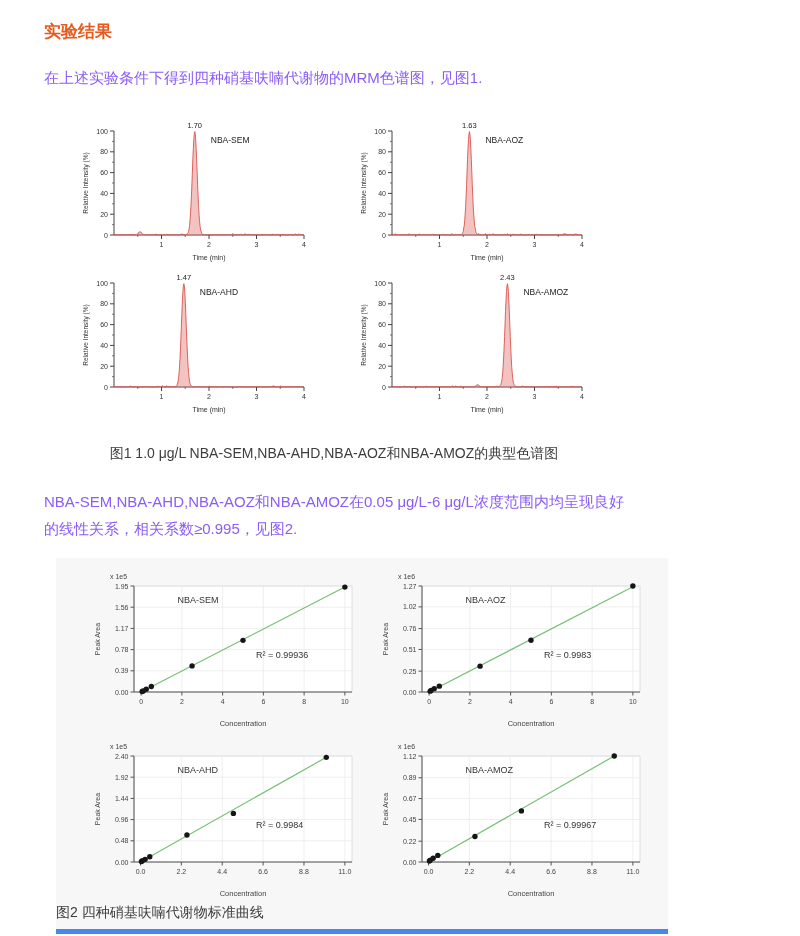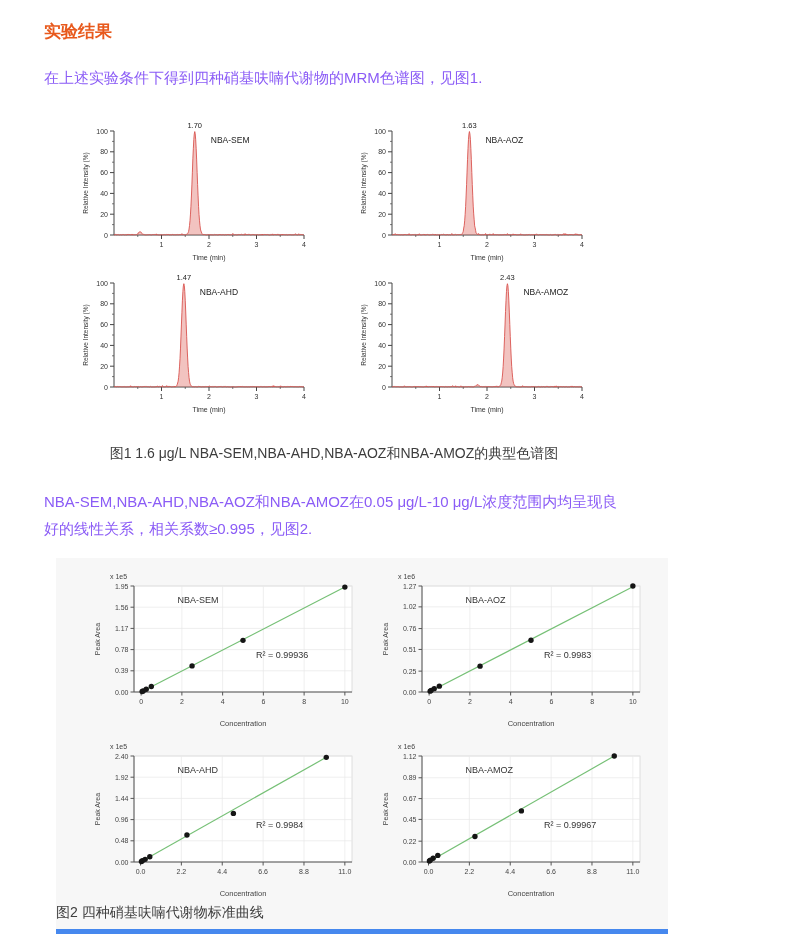--- a/index.html
+++ b/index.html
@@ -183,23 +183,23 @@
             <line x1="34" y1="26.39999999999999" x2="32" y2="26.39999999999999" stroke="#444444" stroke-width="0.7"></line>
             <text x="129" y="145" font-size="7" text-anchor="middle" fill="#333">Time (min)</text>
             <text x="0" y="0" font-size="6.5" text-anchor="middle" fill="#333" transform="translate(8 68) rotate(-90)">Relative Intensity (%)</text>
             <path d="M34.00 119.86L34.48 119.85L34.95 119.73L35.42 119.51L35.90 119.94L36.38 119.55L36.85 119.60L37.33 119.97L37.80 119.49L38.27 119.66L38.75 119.84L39.23 119.79L39.70 119.63L40.17 119.81L40.65 119.57L41.13 119.56L41.60 119.97L42.08 119.88L42.55 119.82L43.03 119.99L43.50 119.88L43.98 119.84L44.45 119.93L44.93 119.96L45.40 119.95L45.88 119.48L46.35 118.78L46.83 119.63L47.30 119.83L47.78 119.55L48.25 119.78L48.73 119.85L49.20 119.88L49.68 119.54L50.15 119.66L50.63 119.72L51.10 119.70L51.58 119.57L52.05 119.52L52.53 119.82L53.00 119.49L53.48 119.95L53.95 119.98L54.43 119.99L54.90 119.82L55.38 119.57L55.85 119.67L56.33 119.63L56.80 119.49L57.28 119.83L57.75 119.24L58.23 119.80L58.70 119.72L59.18 119.61L59.65 119.59L60.13 119.60L60.60 119.54L61.08 119.90L61.55 119.64L62.03 119.50L62.50 119.73L62.98 119.49L63.45 119.73L63.93 119.95L64.40 119.93L64.88 119.78L65.35 120.00L65.83 119.76L66.30 119.61L66.78 119.63L67.25 119.59L67.73 119.56L68.20 118.87L68.68 119.85L69.15 119.16L69.63 119.86L70.10 119.59L70.58 119.82L71.05 119.93L71.53 119.49L72.00 119.86L72.48 119.56L72.95 119.97L73.43 119.60L73.90 119.48L74.38 119.65L74.85 119.75L75.33 119.05L75.80 119.82L76.28 119.87L76.75 119.79L77.23 119.63L77.70 119.82L78.18 119.84L78.65 119.48L79.13 119.75L79.60 119.64L80.08 119.93L80.55 119.66L81.03 119.78L81.50 119.84L81.98 119.51L82.45 119.56L82.93 119.55L83.40 119.51L83.88 119.59L84.35 119.57L84.83 119.91L85.30 119.72L85.78 119.68L86.25 119.96L86.73 119.84L87.20 119.50L87.68 119.67L88.15 119.65L88.63 119.72L89.10 119.55L89.58 119.94L90.05 119.82L90.53 119.63L91.00 119.66L91.48 119.79L91.95 119.75L92.43 119.69L92.90 119.52L93.38 119.64L93.85 119.59L94.33 118.94L94.80 118.66L95.28 119.73L95.75 119.51L96.23 119.46L96.70 119.94L97.18 119.92L97.65 118.77L98.13 119.99L98.60 119.86L99.08 119.78L99.55 119.52L100.03 119.99L100.50 119.85L100.98 119.69L101.45 119.99L101.93 119.68L102.40 119.58L102.88 118.80L103.35 119.86L103.83 119.88L104.30 119.65L104.78 119.82L105.25 119.63L105.73 119.90L106.20 119.85L106.68 119.93L107.15 119.65L107.63 119.72L108.10 119.69L108.58 119.81L109.05 119.96L109.53 119.79L110.00 119.97L110.48 119.47L110.95 119.78L111.43 119.72L111.90 119.82L112.38 119.86L112.85 119.61L113.33 119.90L113.80 119.56L114.28 119.86L114.75 119.87L115.23 119.81L115.70 119.94L116.18 119.57L116.65 119.33L117.13 119.43L117.60 118.88L118.08 118.32L118.55 118.29L119.03 117.66L119.50 117.82L119.98 117.56L120.45 118.23L120.93 118.44L121.40 118.69L121.88 119.01L122.35 119.71L122.83 119.53L123.30 119.46L123.78 119.71L124.25 119.86L124.73 119.85L125.20 119.68L125.68 119.66L126.15 119.52L126.63 119.82L127.10 119.39L127.58 119.76L128.05 119.59L128.53 119.75L129.00 119.50L129.48 119.67L129.95 119.78L130.43 119.57L130.90 119.52L131.38 119.51L131.85 119.85L132.32 119.76L132.80 119.69L133.27 119.89L133.75 119.71L134.22 119.91L134.70 119.76L135.17 119.70L135.65 119.66L136.12 119.13L136.60 119.79L137.07 119.52L137.55 119.60L138.02 119.83L138.50 118.88L138.97 119.57L139.45 119.98L139.92 119.29L140.40 119.75L140.87 119.50L141.35 119.40L141.82 119.10L142.30 118.35L142.77 117.88L143.25 115.84L143.72 114.09L144.20 110.75L144.67 106.02L145.15 99.44L145.62 91.06L146.10 81.11L146.57 69.64L147.05 57.05L147.52 44.49L148.00 33.78L148.47 24.47L148.95 18.87L149.42 16.73L149.90 18.68L150.37 24.74L150.85 33.89L151.32 45.10L151.80 57.54L152.27 69.49L152.75 81.14L153.22 91.04L153.70 99.51L154.17 105.21L154.65 110.72L155.12 114.11L155.60 116.39L156.07 117.51L156.55 118.55L157.02 119.29L157.50 119.21L157.97 119.34L158.45 119.69L158.92 119.91L159.40 119.82L159.87 119.76L160.35 119.90L160.82 119.55L161.30 119.79L161.77 119.93L162.25 119.83L162.72 119.97L163.20 119.66L163.67 119.96L164.15 119.72L164.62 118.68L165.10 119.68L165.57 119.64L166.05 119.90L166.52 119.58L167.00 119.91L167.47 119.79L167.95 119.60L168.42 119.63L168.90 119.68L169.37 119.77L169.85 119.92L170.32 119.95L170.80 119.75L171.27 119.99L171.75 119.68L172.22 119.93L172.70 119.81L173.17 119.57L173.65 119.58L174.12 119.51L174.60 119.78L175.07 119.60L175.55 119.58L176.02 119.91L176.50 119.66L176.97 119.92L177.45 119.93L177.92 119.49L178.40 119.95L178.87 119.99L179.35 119.90L179.82 119.57L180.30 119.58L180.77 119.51L181.25 119.89L181.72 119.63L182.20 119.71L182.67 120.00L183.15 119.58L183.62 119.72L184.10 119.72L184.57 119.88L185.05 119.82L185.52 119.53L186.00 119.66L186.47 119.92L186.95 119.74L187.42 119.91L187.90 119.60L188.37 119.53L188.85 118.95L189.32 119.55L189.80 119.58L190.27 119.80L190.75 119.84L191.22 119.85L191.70 119.76L192.17 119.49L192.65 119.77L193.12 119.64L193.60 119.52L194.07 119.79L194.55 119.59L195.02 119.77L195.50 119.82L195.97 119.51L196.45 119.93L196.92 118.95L197.40 119.95L197.87 119.98L198.35 118.85L198.82 119.75L199.30 119.56L199.77 119.98L200.25 119.56L200.72 119.63L201.20 119.76L201.67 119.73L202.15 119.86L202.62 119.51L203.10 119.60L203.57 119.68L204.05 119.64L204.52 119.89L205.00 119.98L205.47 119.55L205.95 119.80L206.42 119.88L206.90 119.85L207.37 119.81L207.85 119.71L208.32 119.54L208.80 119.75L209.27 119.94L209.75 119.97L210.22 119.96L210.70 119.72L211.17 119.61L211.65 119.97L212.12 119.57L212.60 119.50L213.07 119.65L213.55 119.87L214.02 118.93L214.50 119.69L214.97 119.65L215.45 119.87L215.92 119.59L216.40 119.52L216.87 119.68L217.35 119.86L217.82 119.82L218.30 119.86L218.77 119.69L219.25 119.78L219.72 119.68L220.20 119.52L220.67 119.97L221.15 119.53L221.62 119.86L222.10 119.57L222.57 119.86L223.05 119.99L223.52 119.74L224.00 119.79L224 120L34 120Z" fill="rgba(222,96,90,0.38)" stroke="none"></path>
             <path d="M34.00 119.86L34.48 119.85L34.95 119.73L35.42 119.51L35.90 119.94L36.38 119.55L36.85 119.60L37.33 119.97L37.80 119.49L38.27 119.66L38.75 119.84L39.23 119.79L39.70 119.63L40.17 119.81L40.65 119.57L41.13 119.56L41.60 119.97L42.08 119.88L42.55 119.82L43.03 119.99L43.50 119.88L43.98 119.84L44.45 119.93L44.93 119.96L45.40 119.95L45.88 119.48L46.35 118.78L46.83 119.63L47.30 119.83L47.78 119.55L48.25 119.78L48.73 119.85L49.20 119.88L49.68 119.54L50.15 119.66L50.63 119.72L51.10 119.70L51.58 119.57L52.05 119.52L52.53 119.82L53.00 119.49L53.48 119.95L53.95 119.98L54.43 119.99L54.90 119.82L55.38 119.57L55.85 119.67L56.33 119.63L56.80 119.49L57.28 119.83L57.75 119.24L58.23 119.80L58.70 119.72L59.18 119.61L59.65 119.59L60.13 119.60L60.60 119.54L61.08 119.90L61.55 119.64L62.03 119.50L62.50 119.73L62.98 119.49L63.45 119.73L63.93 119.95L64.40 119.93L64.88 119.78L65.35 120.00L65.83 119.76L66.30 119.61L66.78 119.63L67.25 119.59L67.73 119.56L68.20 118.87L68.68 119.85L69.15 119.16L69.63 119.86L70.10 119.59L70.58 119.82L71.05 119.93L71.53 119.49L72.00 119.86L72.48 119.56L72.95 119.97L73.43 119.60L73.90 119.48L74.38 119.65L74.85 119.75L75.33 119.05L75.80 119.82L76.28 119.87L76.75 119.79L77.23 119.63L77.70 119.82L78.18 119.84L78.65 119.48L79.13 119.75L79.60 119.64L80.08 119.93L80.55 119.66L81.03 119.78L81.50 119.84L81.98 119.51L82.45 119.56L82.93 119.55L83.40 119.51L83.88 119.59L84.35 119.57L84.83 119.91L85.30 119.72L85.78 119.68L86.25 119.96L86.73 119.84L87.20 119.50L87.68 119.67L88.15 119.65L88.63 119.72L89.10 119.55L89.58 119.94L90.05 119.82L90.53 119.63L91.00 119.66L91.48 119.79L91.95 119.75L92.43 119.69L92.90 119.52L93.38 119.64L93.85 119.59L94.33 118.94L94.80 118.66L95.28 119.73L95.75 119.51L96.23 119.46L96.70 119.94L97.18 119.92L97.65 118.77L98.13 119.99L98.60 119.86L99.08 119.78L99.55 119.52L100.03 119.99L100.50 119.85L100.98 119.69L101.45 119.99L101.93 119.68L102.40 119.58L102.88 118.80L103.35 119.86L103.83 119.88L104.30 119.65L104.78 119.82L105.25 119.63L105.73 119.90L106.20 119.85L106.68 119.93L107.15 119.65L107.63 119.72L108.10 119.69L108.58 119.81L109.05 119.96L109.53 119.79L110.00 119.97L110.48 119.47L110.95 119.78L111.43 119.72L111.90 119.82L112.38 119.86L112.85 119.61L113.33 119.90L113.80 119.56L114.28 119.86L114.75 119.87L115.23 119.81L115.70 119.94L116.18 119.57L116.65 119.33L117.13 119.43L117.60 118.88L118.08 118.32L118.55 118.29L119.03 117.66L119.50 117.82L119.98 117.56L120.45 118.23L120.93 118.44L121.40 118.69L121.88 119.01L122.35 119.71L122.83 119.53L123.30 119.46L123.78 119.71L124.25 119.86L124.73 119.85L125.20 119.68L125.68 119.66L126.15 119.52L126.63 119.82L127.10 119.39L127.58 119.76L128.05 119.59L128.53 119.75L129.00 119.50L129.48 119.67L129.95 119.78L130.43 119.57L130.90 119.52L131.38 119.51L131.85 119.85L132.32 119.76L132.80 119.69L133.27 119.89L133.75 119.71L134.22 119.91L134.70 119.76L135.17 119.70L135.65 119.66L136.12 119.13L136.60 119.79L137.07 119.52L137.55 119.60L138.02 119.83L138.50 118.88L138.97 119.57L139.45 119.98L139.92 119.29L140.40 119.75L140.87 119.50L141.35 119.40L141.82 119.10L142.30 118.35L142.77 117.88L143.25 115.84L143.72 114.09L144.20 110.75L144.67 106.02L145.15 99.44L145.62 91.06L146.10 81.11L146.57 69.64L147.05 57.05L147.52 44.49L148.00 33.78L148.47 24.47L148.95 18.87L149.42 16.73L149.90 18.68L150.37 24.74L150.85 33.89L151.32 45.10L151.80 57.54L152.27 69.49L152.75 81.14L153.22 91.04L153.70 99.51L154.17 105.21L154.65 110.72L155.12 114.11L155.60 116.39L156.07 117.51L156.55 118.55L157.02 119.29L157.50 119.21L157.97 119.34L158.45 119.69L158.92 119.91L159.40 119.82L159.87 119.76L160.35 119.90L160.82 119.55L161.30 119.79L161.77 119.93L162.25 119.83L162.72 119.97L163.20 119.66L163.67 119.96L164.15 119.72L164.62 118.68L165.10 119.68L165.57 119.64L166.05 119.90L166.52 119.58L167.00 119.91L167.47 119.79L167.95 119.60L168.42 119.63L168.90 119.68L169.37 119.77L169.85 119.92L170.32 119.95L170.80 119.75L171.27 119.99L171.75 119.68L172.22 119.93L172.70 119.81L173.17 119.57L173.65 119.58L174.12 119.51L174.60 119.78L175.07 119.60L175.55 119.58L176.02 119.91L176.50 119.66L176.97 119.92L177.45 119.93L177.92 119.49L178.40 119.95L178.87 119.99L179.35 119.90L179.82 119.57L180.30 119.58L180.77 119.51L181.25 119.89L181.72 119.63L182.20 119.71L182.67 120.00L183.15 119.58L183.62 119.72L184.10 119.72L184.57 119.88L185.05 119.82L185.52 119.53L186.00 119.66L186.47 119.92L186.95 119.74L187.42 119.91L187.90 119.60L188.37 119.53L188.85 118.95L189.32 119.55L189.80 119.58L190.27 119.80L190.75 119.84L191.22 119.85L191.70 119.76L192.17 119.49L192.65 119.77L193.12 119.64L193.60 119.52L194.07 119.79L194.55 119.59L195.02 119.77L195.50 119.82L195.97 119.51L196.45 119.93L196.92 118.95L197.40 119.95L197.87 119.98L198.35 118.85L198.82 119.75L199.30 119.56L199.77 119.98L200.25 119.56L200.72 119.63L201.20 119.76L201.67 119.73L202.15 119.86L202.62 119.51L203.10 119.60L203.57 119.68L204.05 119.64L204.52 119.89L205.00 119.98L205.47 119.55L205.95 119.80L206.42 119.88L206.90 119.85L207.37 119.81L207.85 119.71L208.32 119.54L208.80 119.75L209.27 119.94L209.75 119.97L210.22 119.96L210.70 119.72L211.17 119.61L211.65 119.97L212.12 119.57L212.60 119.50L213.07 119.65L213.55 119.87L214.02 118.93L214.50 119.69L214.97 119.65L215.45 119.87L215.92 119.59L216.40 119.52L216.87 119.68L217.35 119.86L217.82 119.82L218.30 119.86L218.77 119.69L219.25 119.78L219.72 119.68L220.20 119.52L220.67 119.97L221.15 119.53L221.62 119.86L222.10 119.57L222.57 119.86L223.05 119.99L223.52 119.74L224.00 119.79" fill="none" stroke="#d9534f" stroke-width="0.9"></path>
             <text x="149.425" y="13" font-size="7.5" text-anchor="middle" fill="#222">2.43</text>
             <text x="165.425" y="28.480000000000004" font-size="8.5" text-anchor="start" fill="#222">NBA-AMOZ</text>
           </svg></div>
     </div>
 
-    <p class="caption">图1 1.6 μg/L NBA-SEM,NBA-AHD,NBA-AOZ和NBA-AMOZ的典型色谱图</p>
-
-    <p class="body-text second">NBA-SEM,NBA-AHD,NBA-AOZ和NBA-AMOZ在0.05 μg/L-10 μg/L浓度范围内均呈现良好的线性关系，相关系数≥0.995，见图2.</p>
+    <p class="caption">图1 1.0 μg/L NBA-SEM,NBA-AHD,NBA-AOZ和NBA-AMOZ的典型色谱图</p>
+
+    <p class="body-text second">NBA-SEM,NBA-AHD,NBA-AOZ和NBA-AMOZ在0.05 μg/L-6 μg/L浓度范围内均呈现良好的线性关系，相关系数≥0.995，见图2.</p>
   </div>
 
   <div class="fig2-box" style="background: rgb(247, 247, 247);">
     <div class="cal-grid">
       <div class="cal-cell"><svg width="278" height="164" viewBox="0 0 278 164">
             <rect x="46" y="20" width="218" height="106" fill="#ffffff" stroke="#d8d8d8" stroke-width="0.8"></rect>
             <line x1="93.87850467289721" y1="20" x2="93.87850467289721" y2="126" stroke="#e8e8e8" stroke-width="0.7"></line>
             <line x1="134.62616822429908" y1="20" x2="134.62616822429908" y2="126" stroke="#e8e8e8" stroke-width="0.7"></line>
             <line x1="175.37383177570095" y1="20" x2="175.37383177570095" y2="126" stroke="#e8e8e8" stroke-width="0.7"></line>
             <line x1="216.12149532710282" y1="20" x2="216.12149532710282" y2="126" stroke="#e8e8e8" stroke-width="0.7"></line>

